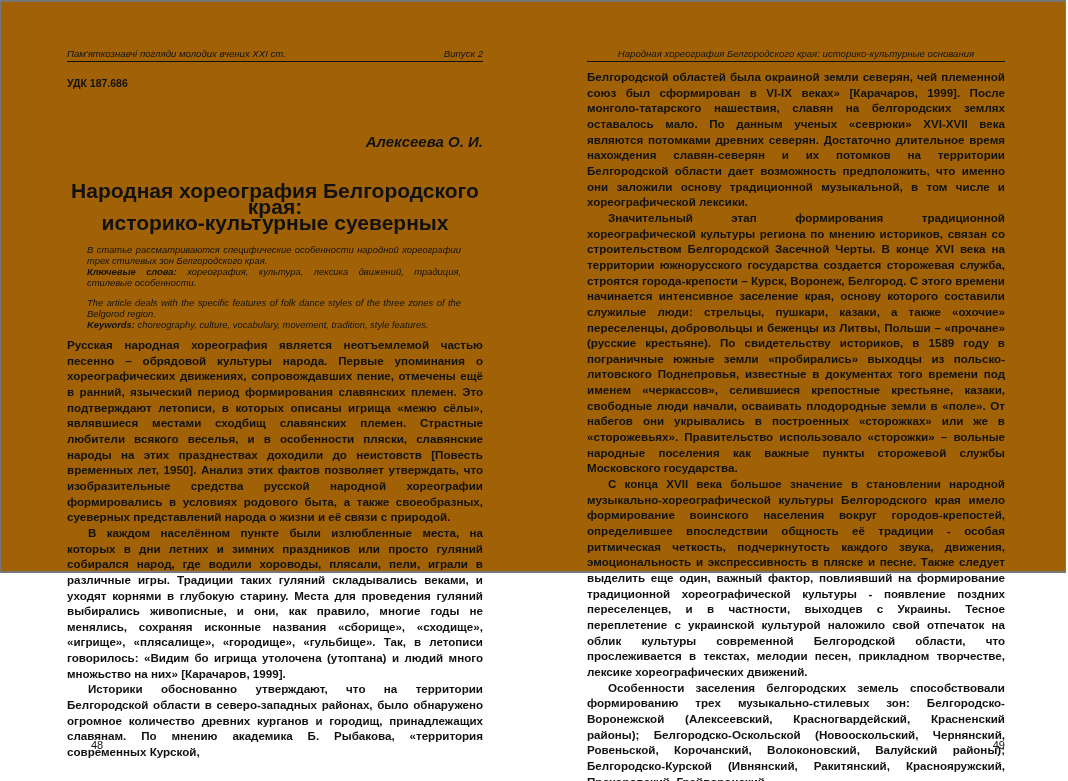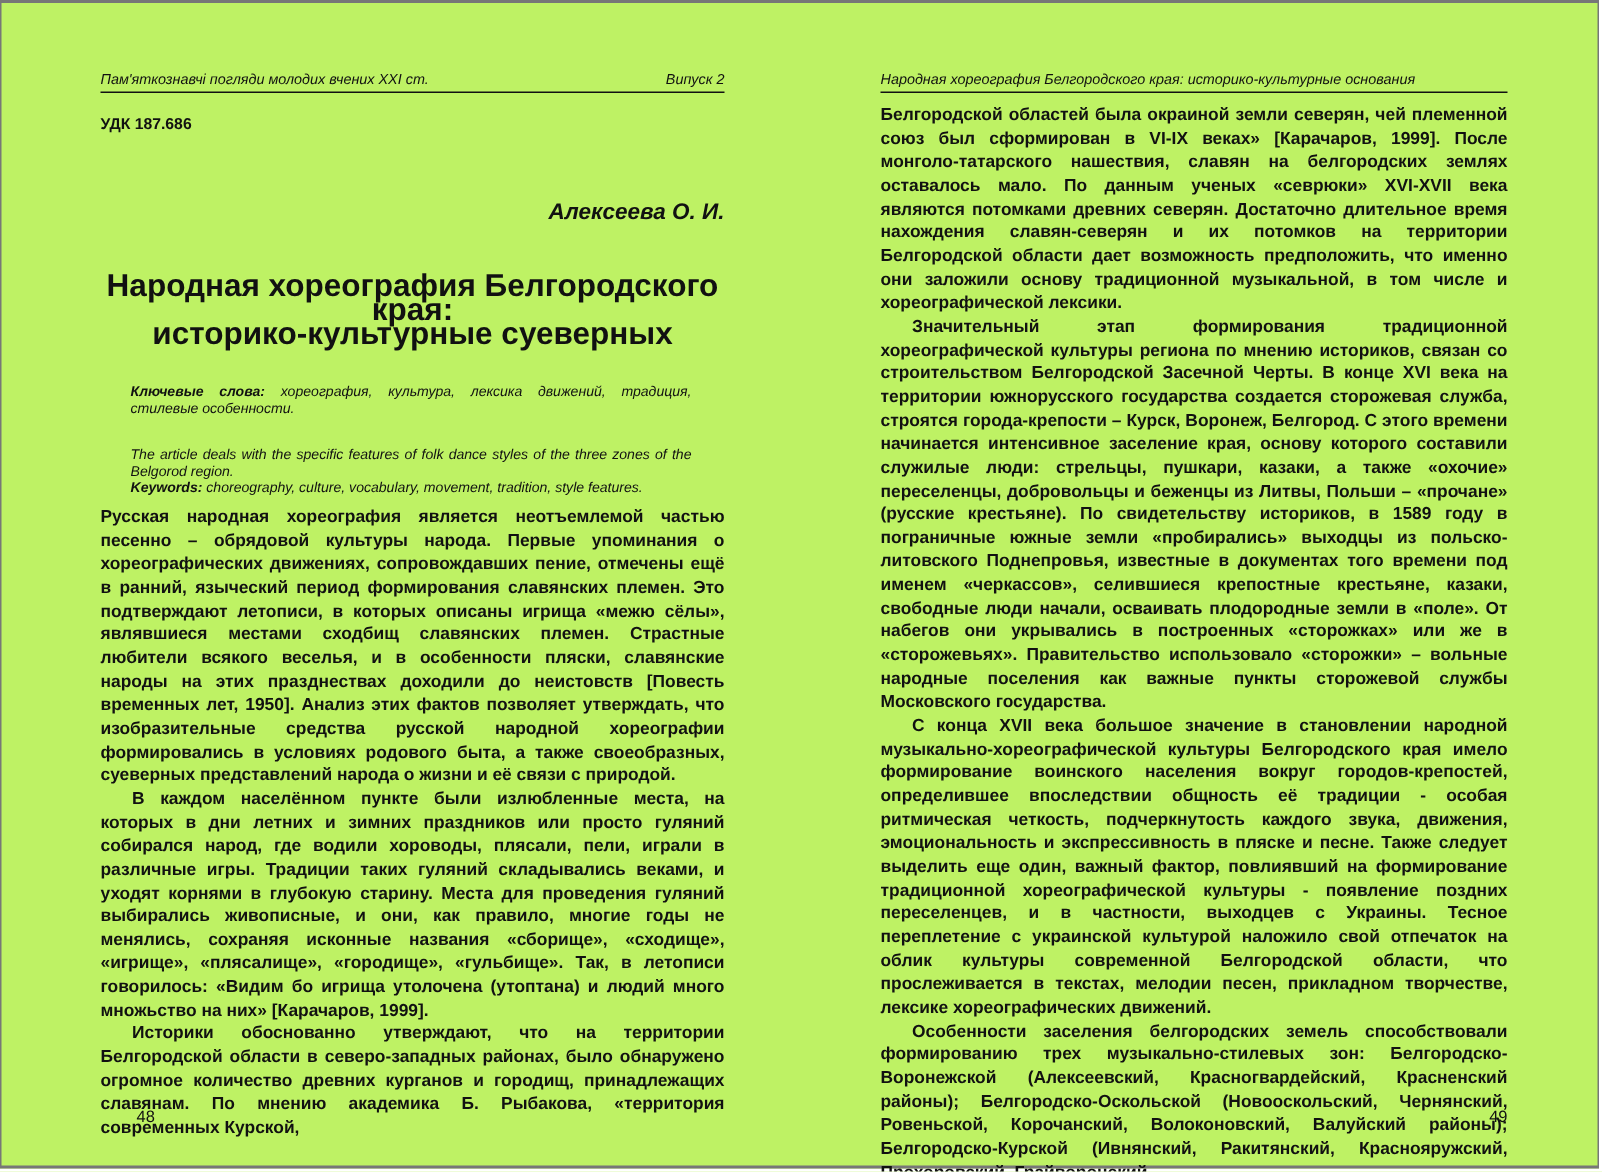--- a/index.html
+++ b/index.html
@@ -1,23 +1,23 @@
 <!DOCTYPE html>
 <html><head>
 <meta charset="utf-8">
 <style>
   html, body { margin: 0; padding: 0; background: #ffffff; }
   body { width: 1068px; height: 781px; overflow: hidden; position: relative; font-family: "Liberation Sans", sans-serif; color: #111; }
-  .spread { position: absolute; left: 0; top: 0; width: 1066px; height: 779px; border: 1px solid #777; border-top-width: 2px; border-bottom-width: 2px; box-sizing: border-box; background: #bef264; }
+  .spread { position: absolute; left: 0; top: 0; width: 1066px; height: 573px; border: 1px solid #777; border-top-width: 2px; border-bottom-width: 2px; box-sizing: border-box; background: #a16207; }
   .page { position: absolute; top: 0; height: 100%; }
   .page.left { left: 66px; width: 416px; }
   .page.right { left: 586px; width: 418px; }
 
   .running-head { position: absolute; top: 46px; left: 0; right: 0; font-size: 9.6px; font-style: italic; border-bottom: 1.2px solid #111; padding-bottom: 2px; display: flex; justify-content: space-between; white-space: nowrap; }
-  .running-head.right-only { justify-content: flex-start; }
+  .running-head.right-only { justify-content: center; }
 
   .udc { position: absolute; top: 75px; left: 0; font-weight: bold; font-size: 10.5px; }
   .author { position: absolute; top: 131px; right: 0; font-weight: bold; font-style: italic; font-size: 15px; }
   .title { position: absolute; top: 181px; left: 0; right: 0; text-align: center; font-weight: bold; font-size: 21px; line-height: 16px; }
 
   .abstract { position: absolute; left: 20px; right: 22px; font-size: 9.4px; font-style: italic; line-height: 11px; text-align: justify; }
   .abstract.ru { top: 242px; }
   .abstract.en { top: 295px; }
   .abstract b { font-style: italic; }
 
@@ -44,21 +44,21 @@
 
     <div class="udc">УДК 187.686</div>
     <div class="author">Алексеева О. И.</div>
 
     <div class="title">
       <div>Народная хореография Белгородского края:</div>
       <div>историко-культурные суеверных</div>
     </div>
 
     <div class="abstract ru">
-      <br>
+      <span>В статье рассматриваются специфические особенности народной хореографии трех стилевых зон Белгородского края.</span><br>
       <b>Ключевые слова:</b><span> хореография, культура, лексика движений, традиция, стилевые особенности.</span>
     </div>
 
     <div class="abstract en">
       <span>The article deals with the specific features of folk dance styles of the three zones of the Belgorod region.</span><br>
       <b>Keywords:</b><span> choreography, culture, vocabulary, movement, tradition, style features.</span>
     </div>
 
     <div class="body-text">
       <p>Русская народная хореография является неотъемлемой частью песенно – обрядовой культуры народа. Первые упоминания о хореографических движениях, сопровождавших пение, отмечены ещё в ранний, языческий период формирования славянских племен. Это подтверждают летописи, в которых описаны игрища «межю сёлы», являвшиеся местами сходбищ славянских племен. Страстные любители всякого веселья, и в особенности пляски, славянские народы на этих празднествах доходили до неистовств [Повесть временных лет, 1950]. Анализ этих фактов позволяет утверждать, что изобразительные средства русской народной хореографии формировались в условиях родового быта, а также своеобразных, суеверных представлений народа о жизни и её связи с природой.</p>

